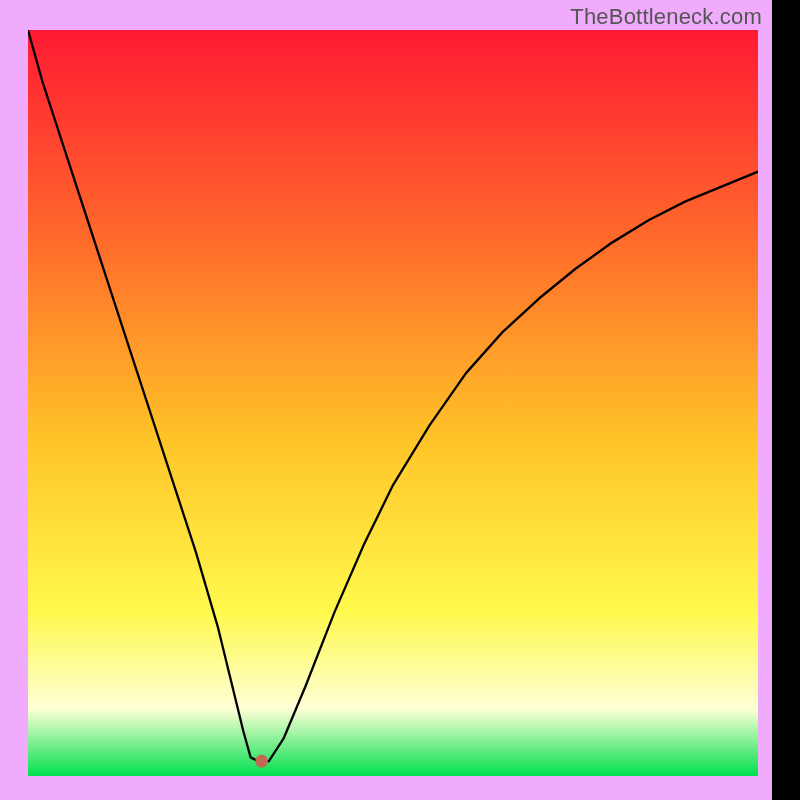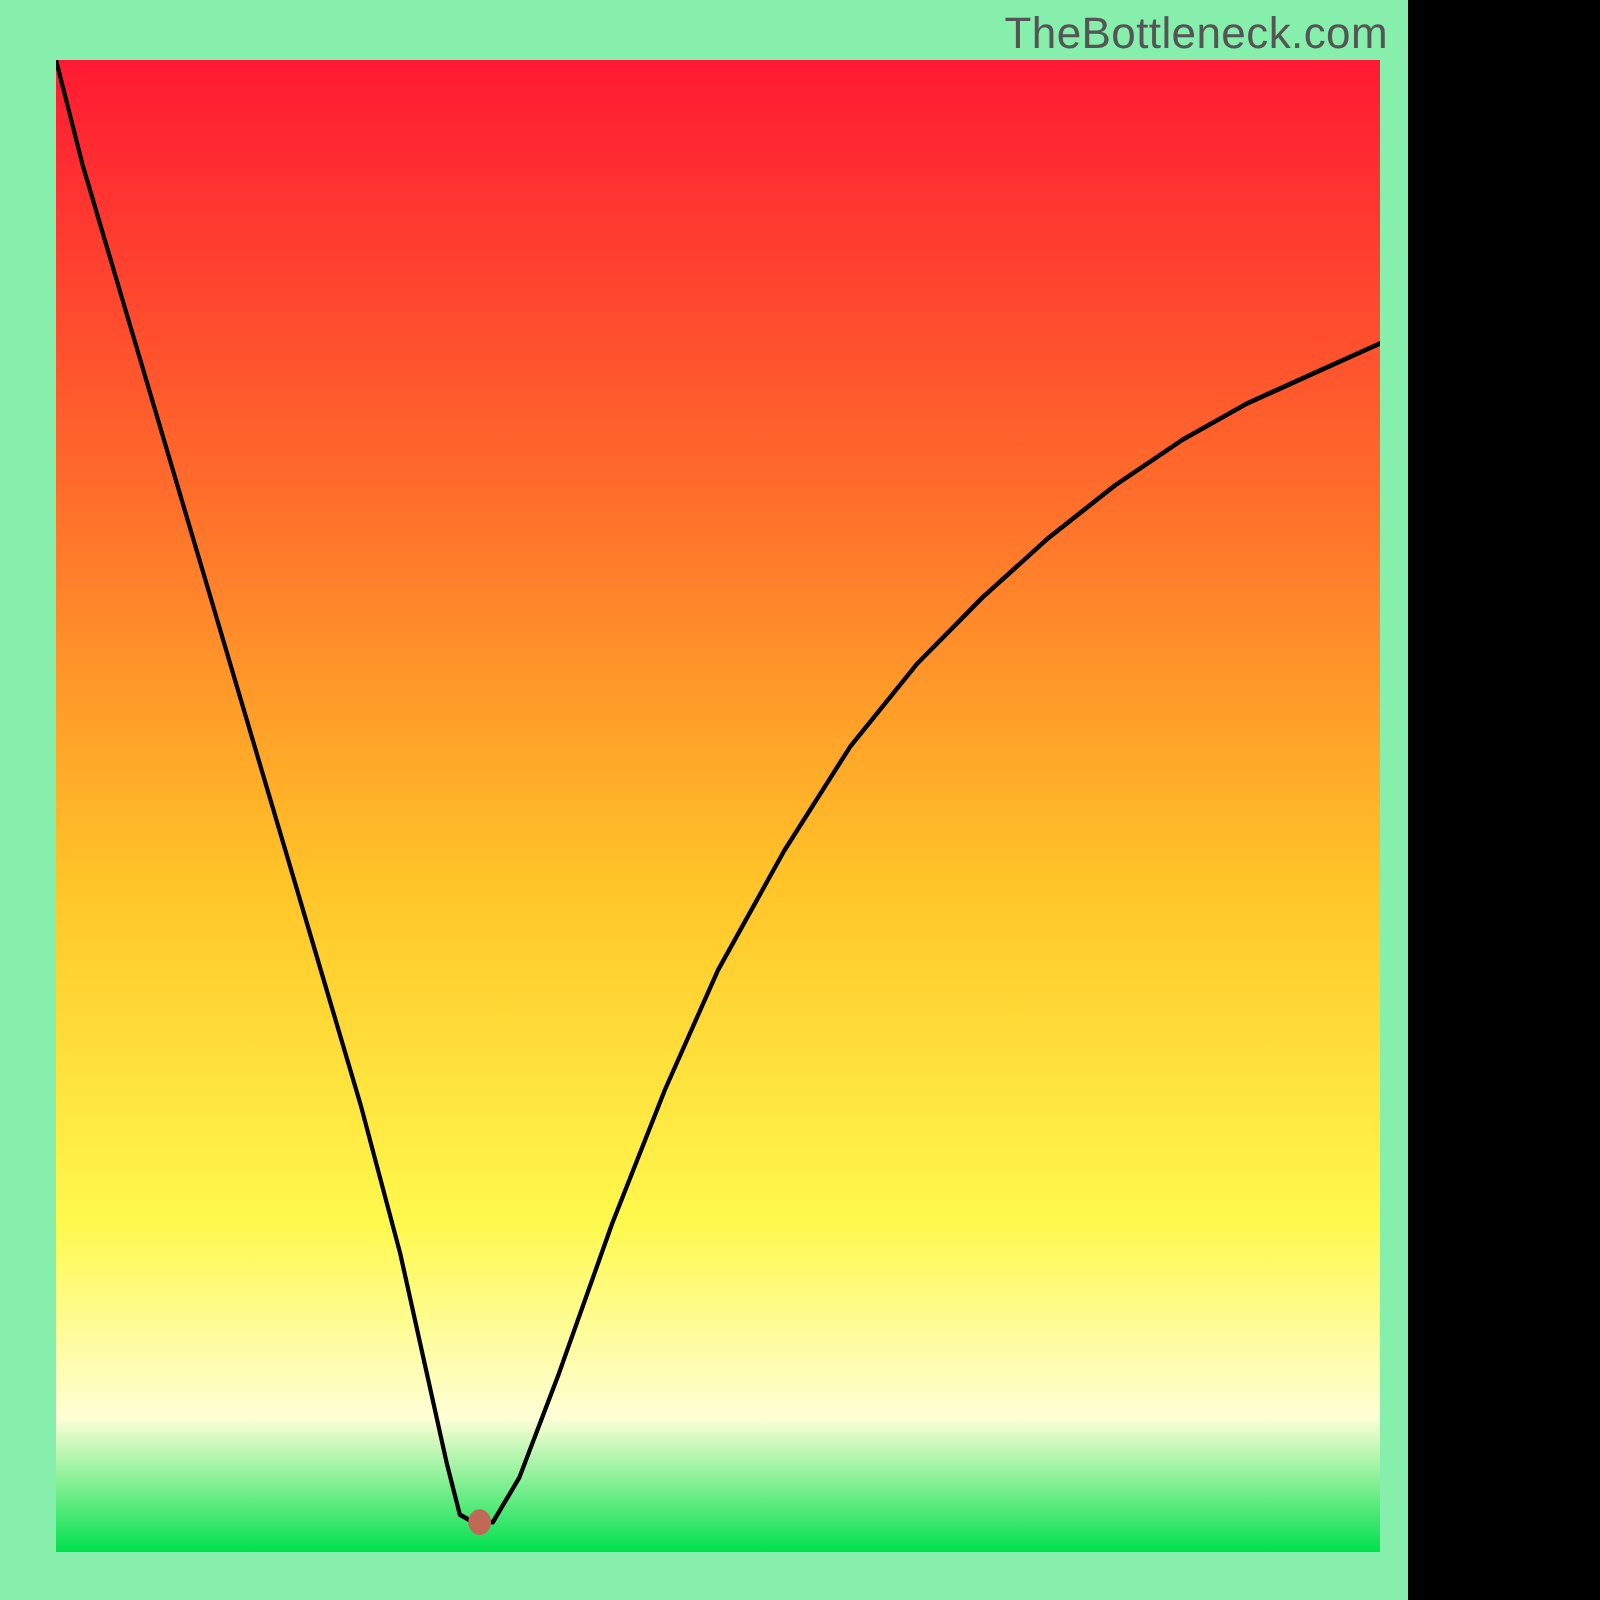--- a/index.html
+++ b/index.html
@@ -6,23 +6,23 @@
     margin: 0;
     padding: 0;
     width: 800px;
     height: 800px;
     background: #000;
     overflow: hidden;
     font-family: Arial, Helvetica, sans-serif;
   }
   .frame {
     position: relative;
-    width: 704px;
+    width: 772px;
     height: 800px;
-    background: #86efac;
+    background: #f0abfc;
   }
   .watermark {
     position: absolute;
     top: 4px;
     right: 10px;
     color: #555;
     font-size: 22px;
     font-weight: 500;
     letter-spacing: 0.2px;
     user-select: none;

